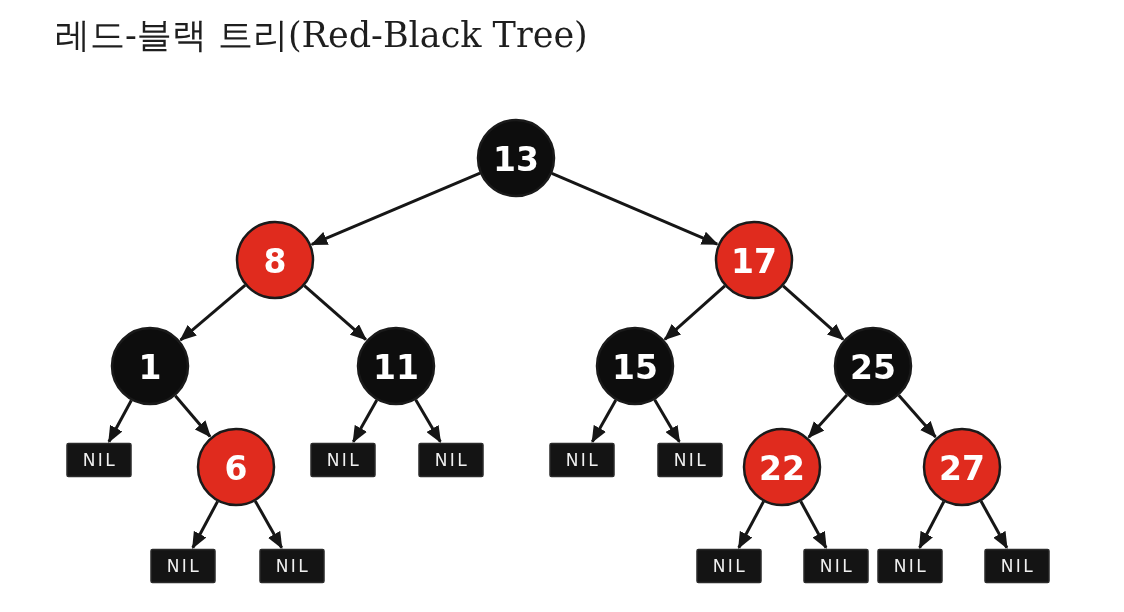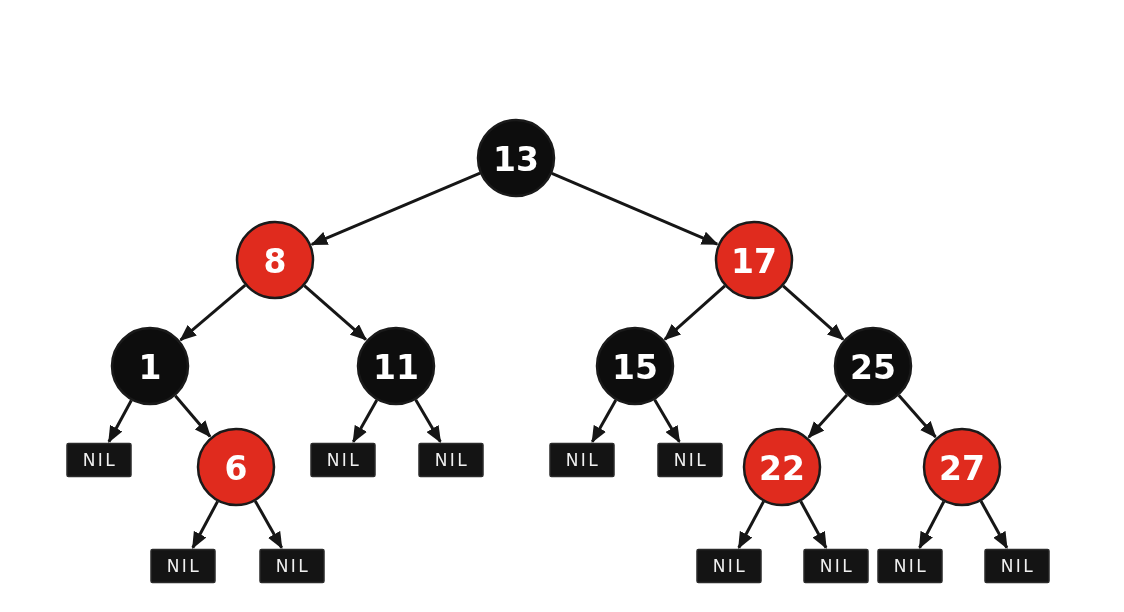--- a/index.html
+++ b/index.html
@@ -41,20 +41,21 @@
     font-family: "DejaVu Sans", "Liberation Sans", sans-serif;
     font-size: 17px;
     letter-spacing: 2.5px;
     fill: #f0f0f0;
   }
 </style>
 </head>
 <body>
 
 <div id="stage">
+  <div class="page-title">레드-블랙 트리(Red-Black Tree)</div>
   <svg class="tree" width="1124" height="612" viewBox="0 0 1124 612">
       <defs>
         <marker id="arrow" viewBox="0 0 12 10" refX="11" refY="5" markerWidth="5.6" markerHeight="4.7" orient="auto" markerUnits="strokeWidth">
           <path d="M0,0 L12,5 L0,10 Z" fill="#161616"></path>
         </marker>
       </defs>
       <line x1="480.08433438081113" y1="173.20082113343264" x2="311.83658012224504" y2="244.40941422212038" stroke="#161616" stroke-width="3" marker-end="url(#arrow)"></line>
       <line x1="551.8466561707043" y1="173.36285264458755" x2="717.2341987992777" y2="244.2432280568333" stroke="#161616" stroke-width="3" marker-end="url(#arrow)"></line>
       <line x1="245.255030248894" y1="285.2237343489379" x2="180.50766128318566" y2="340.12950323185856" stroke="#161616" stroke-width="3" marker-end="url(#arrow)"></line>
       <line x1="304.335467551271" y1="285.6988393424358" x2="365.91234097305534" y2="339.6422160590402" stroke="#161616" stroke-width="3" marker-end="url(#arrow)"></line>

